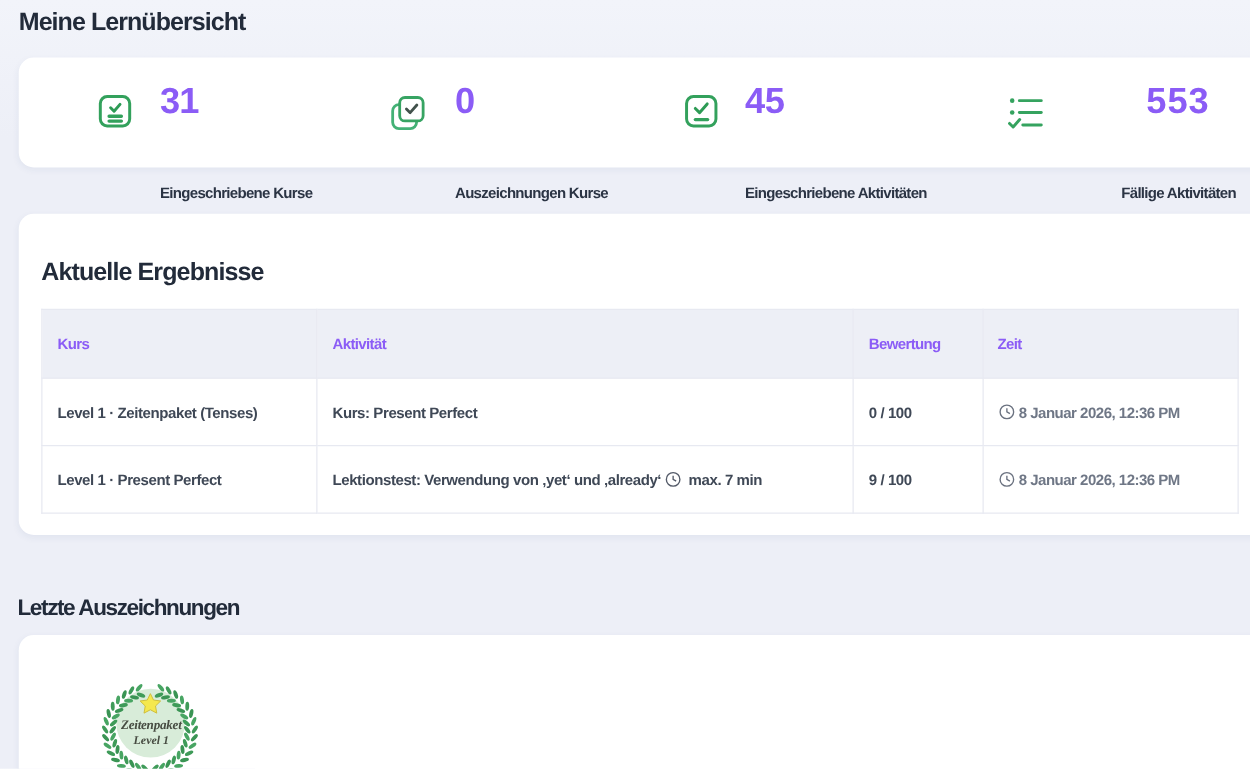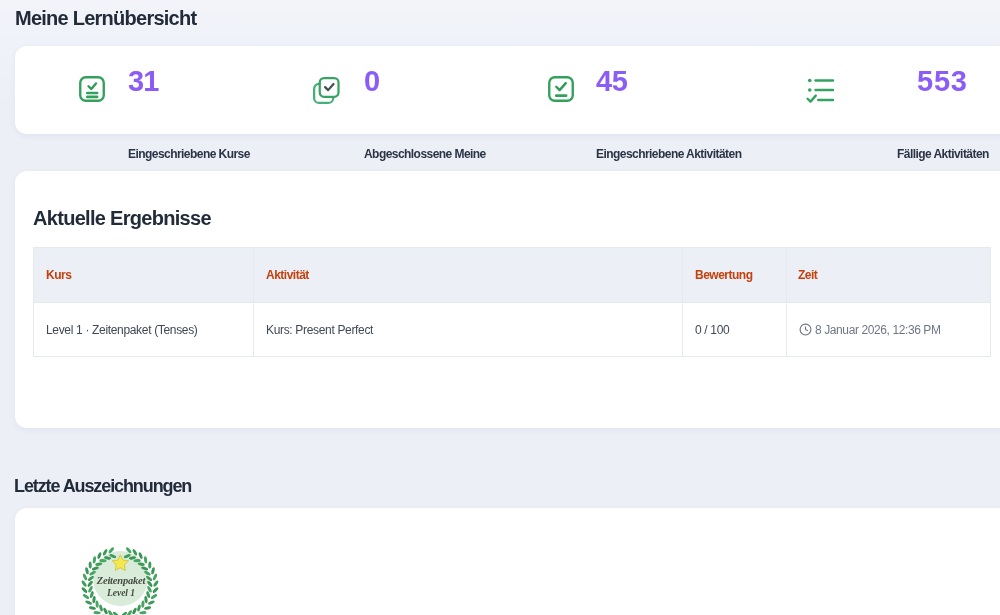--- a/index.html
+++ b/index.html
@@ -19,24 +19,24 @@
   .h3{left:14px;top:476px;font-size:18px;line-height:20px;letter-spacing:-1.1px;text-align:center;}
 
   
   .stat-num{position:absolute;font-size:29px;font-weight:700;color:#8b5cf6;line-height:29px;letter-spacing:-0.8px;}
   .stat-lbl{position:absolute;font-size:12px;font-weight:700;color:#2b3444;line-height:13px;letter-spacing:-0.55px;margin-top:48px;}
   .icon{position:absolute;}
 
   
   table.res{position:absolute;left:33px;top:247px;border-collapse:collapse;table-layout:fixed;
     font-size:12px;color:#3f4856;letter-spacing:-0.33px;}
-  table.res th, table.res td{border:1px solid #e7e9f1;padding:0 12px;text-align:left;vertical-align:middle;}
+  table.res th, table.res td{border:1px solid #e7e9f1;padding:0 12px;text-align:left;vertical-align:middle;font-weight:bold;}
   td.zeit{padding:0 10px;}
   table.res th:last-child{padding:0 11px;}
-  table.res thead th{background:#edeff6;color:#c2410c;font-weight:700;height:54px;letter-spacing:-0.5px;}
+  table.res thead th{background:#edeff6;color:#8b5cf6;font-weight:700;height:54px;letter-spacing:-0.5px;}
   table.res td{height:53px;background:#fff;}
   .gray{color:#6f7786;letter-spacing:-0.4px;}
   .clock{vertical-align:-2.5px;margin-right:3px;}
 </style>
 </head>
 <body>
   <div class="h1 abs" style="position:absolute;text-align:right;">
     <h1 style="font-size:20px;">Meine Lernübersicht</h1>
   </div>
 
@@ -49,21 +49,21 @@
   </svg>
   <div class="stat-num" style="left:128px;top:67px;">31</div>
   <div class="stat-lbl" style="left:128px;top:100px;">Eingeschriebene Kurse</div>
 
   <svg class="icon" style="left:311px;top:75.5px;" width="30" height="30" viewBox="0 0 24 24" fill="none" stroke="#37a463" stroke-width="1.8" stroke-linecap="round" stroke-linejoin="round">
     <path d="M6.9 6.2h-.4a4 4 0 0 0-4 4v7.3a4 4 0 0 0 4 4h7.3a4 4 0 0 0 4-4v-.4" stroke="#44b176"></path>
     <rect x="7" y="1.6" width="15" height="15" rx="3.4"></rect>
     <path d="M11.3 8.9l2.4 2.4 4.3-4.9" stroke="#42524c"></path>
   </svg>
   <div class="stat-num" style="left:364px;top:67px;">0</div>
-  <div class="stat-lbl" style="left:364px;top:100px;">Abgeschlossene Meine</div>
+  <div class="stat-lbl" style="left:364px;top:100px;">Auszeichnungen Kurse</div>
 
   <svg class="icon" style="left:545.5px;top:74px;" width="30" height="30" viewBox="0 0 24 24" fill="none" stroke="#33a15c" stroke-width="1.9" stroke-linecap="round" stroke-linejoin="round">
     <rect x="2.6" y="2.6" width="18.8" height="18.8" rx="4.4"></rect>
     <path d="M8.2 10.2l2.7 2.7 4.9-5.6" stroke="#2d9b55"></path>
     <path d="M8.2 17.3h7.9" stroke-width="2.1"></path>
   </svg>
   <div class="stat-num" style="left:596px;top:67px;letter-spacing:-0.3px;">45</div>
   <div class="stat-lbl" style="left:596px;top:100px;">Eingeschriebene Aktivitäten</div>
 
   <svg class="icon" style="left:806px;top:75.5px;" width="30" height="30" viewBox="0 0 24 24" fill="none" stroke="#35a35f" stroke-width="1.9" stroke-linecap="round" stroke-linejoin="round">
@@ -92,20 +92,32 @@
         <th>Aktivität</th>
         <th>Bewertung</th>
         <th>Zeit</th>
       </tr>
     </thead>
     <tbody>
       <tr>
         <td>Level 1 · Zeitenpaket (Tenses)</td>
         <td>Kurs: Present Perfect</td>
         <td>0 / 100</td>
+        <td class="gray zeit"><svg class="clock" width="13" height="13" viewBox="0 0 24 24" fill="none" stroke="#6b7280" stroke-width="2">
+            <circle cx="12" cy="12" r="10"></circle>
+            <path d="M12 6.5V12l4.5 2.5"></path>
+          </svg>8 Januar 2026, 12:36 PM</td>
+      </tr>
+      <tr>
+        <td>Level 1 · Present Perfect</td>
+        <td>Lektionstest: Verwendung von ‚yet‘ und ‚already‘ <svg class="clock" width="13" height="13" viewBox="0 0 24 24" fill="none" stroke="#545b69" stroke-width="2">
+            <circle cx="12" cy="12" r="10"></circle>
+            <path d="M12 6.5V12l4.5 2.5"></path>
+          </svg> max. 7 min</td>
+        <td>9 / 100</td>
         <td class="gray zeit"><svg class="clock" width="13" height="13" viewBox="0 0 24 24" fill="none" stroke="#6b7280" stroke-width="2">
             <circle cx="12" cy="12" r="10"></circle>
             <path d="M12 6.5V12l4.5 2.5"></path>
           </svg>8 Januar 2026, 12:36 PM</td>
       </tr>
     </tbody>
   </table>
 
   <h3 class="h3 abs">Letzte Auszeichnungen</h3>
 

